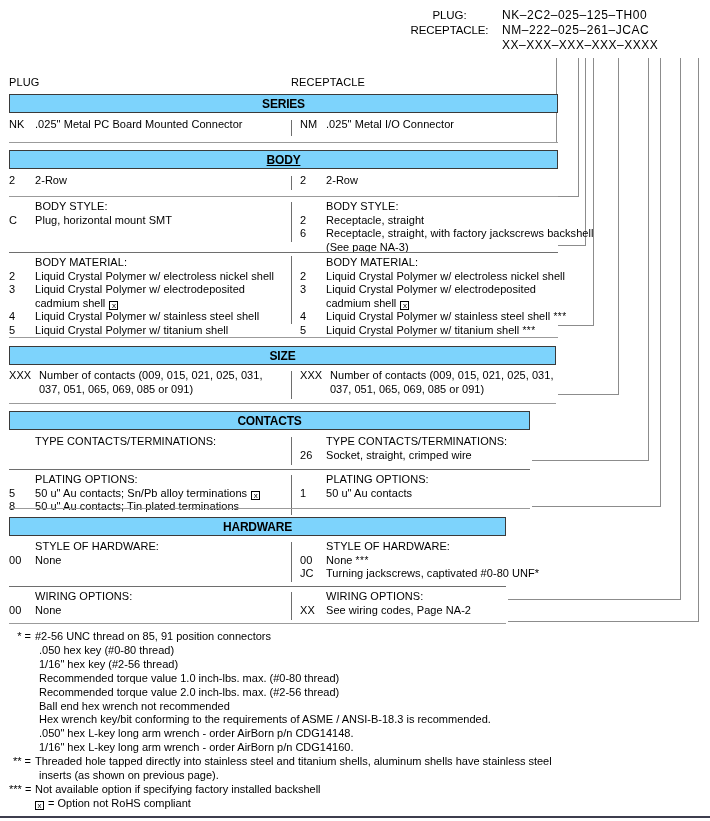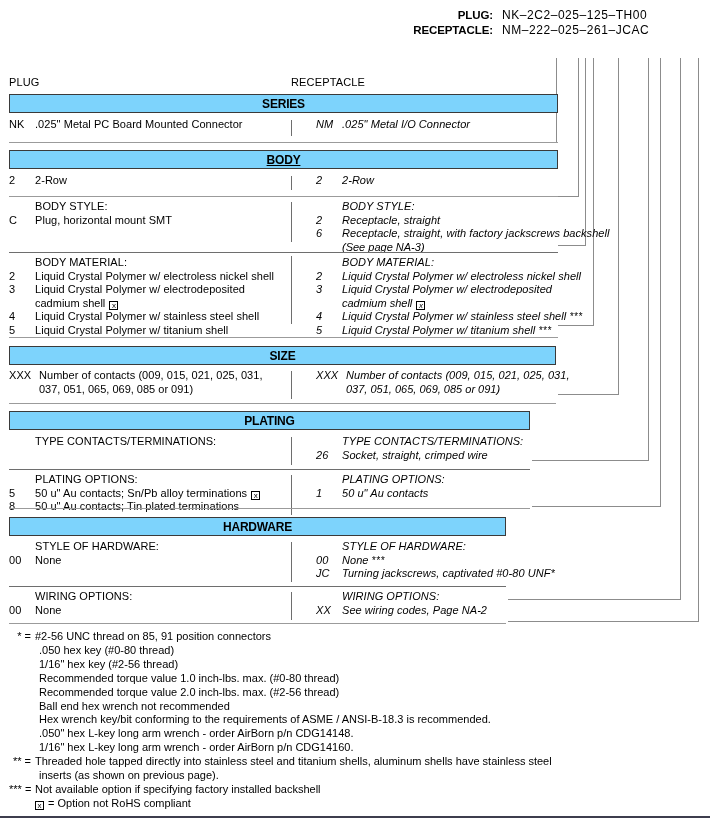--- a/index.html
+++ b/index.html
@@ -30,23 +30,23 @@
     text-align: left;
   }
   .pn-row {
     display: flex;
     align-items: baseline;
     height: 15px;
     white-space: nowrap;
   }
   .pn-label {
     width: 96px;
-    text-align: right;
+    text-align: center;
     font-size: 11.5px;
-    font-weight: bold;
+    font-weight: normal;
     letter-spacing: -0.1px;
     padding-right: 9px;
     box-sizing: border-box;
   }
   .pn-value {
     font-size: 12px;
     letter-spacing: 0.55px;
     white-space: pre;
   }
   .pn-value.template {
@@ -130,21 +130,21 @@
     height: 1.4px;
     background: #9b9b9b;
   }
   .rule.dark { background: #6e6e6e; }
 
   .cell {
     position: absolute;
     top: 0;
   }
   .cell.left  { left: 0; }
-  .cell.right { left: 307px; font-style: italic; }
+  .cell.right { left: 291px; }
 
   .opt {
     display: flex;
     align-items: flex-start;
     font-size: 11px;
     line-height: 13.6px;
     letter-spacing: 0.05px;
     white-space: nowrap;
   }
   .opt .code {
@@ -241,20 +241,24 @@
 
   <div class="pn-block">
     <div class="pn-row">
       <div class="pn-label">PLUG:</div>
       <div class="pn-value">NK–2C2–025–125–TH00</div>
     </div>
     <div class="pn-row">
       <div class="pn-label">RECEPTACLE:</div>
       <div class="pn-value">NM–222–025–261–JCAC</div>
     </div>
+    <div class="pn-row">
+      <div class="pn-label"></div>
+      <div class="pn-value template">XX–XXX–XXX–XXX–XXXX</div>
+    </div>
   </div>
 
   <div class="leaders">
 
     <div class="vline" style="left:556px; top:58px;  height:85px;"></div>
     <div class="hline" style="left:558px; top:142px; width:0px;"></div>
 
     <div class="vline" style="left:578px; top:58px;  height:139px;"></div>
     <div class="hline" style="left:558px; top:196px; width:21px;"></div>
 
@@ -444,21 +448,21 @@
           <span class="code wide">XXX</span>
           <span class="txt">Number of contacts (009, 015, 021, 025, 031,</span>
         </div>
         <div class="cont wide">037, 051, 065, 069, 085 or 091)</div>
       </div>
     </div>
   </div>
   <div class="rule" style="top:403px; width:547px;"></div>
 
   <div class="bar" style="top:411px; width:521px;">
-    <span>PLATING</span>
+    <span>CONTACTS</span>
   </div>
   <div class="grp" style="top:435px; width:521px; height:32px;">
     <div class="grp-inner">
       <div class="divider"></div>
       <div class="cell left">
         <div class="opt head">
           <span class="code"></span>
           <span class="txt">TYPE CONTACTS/TERMINATIONS:</span>
         </div>
       </div>

